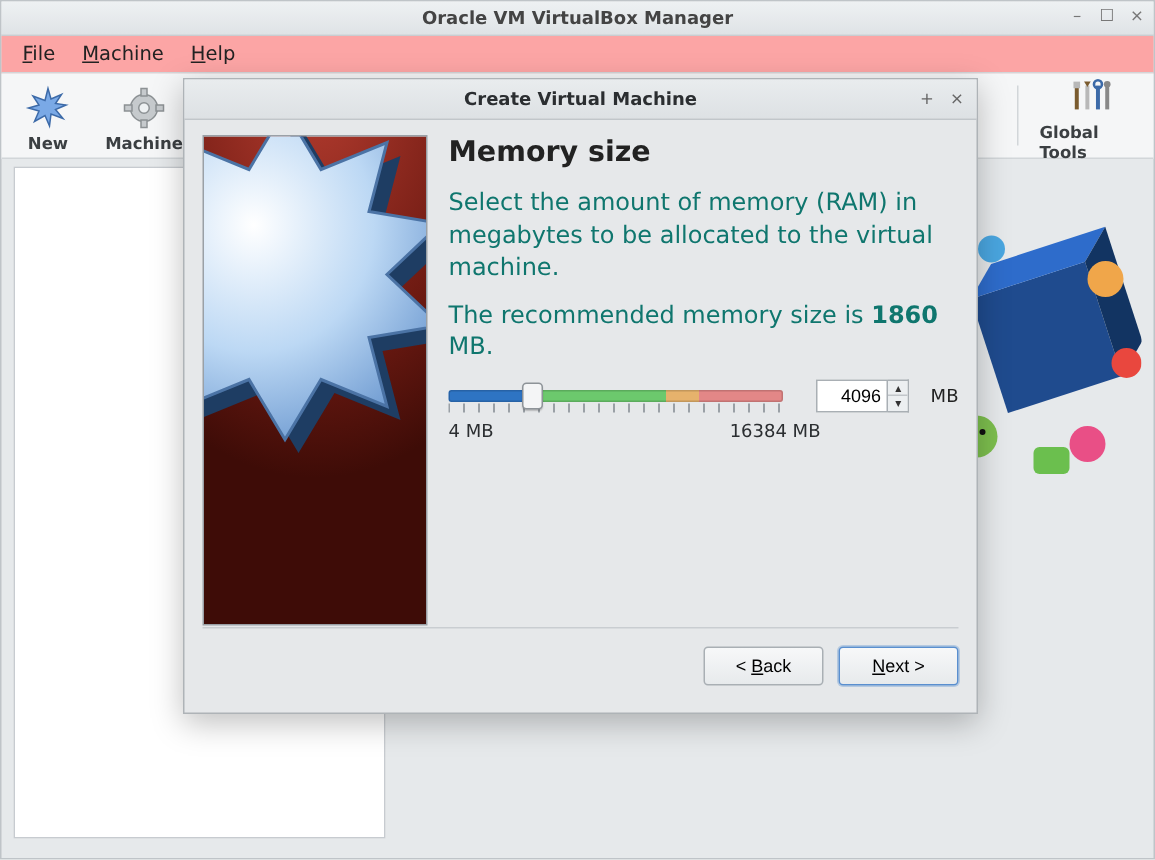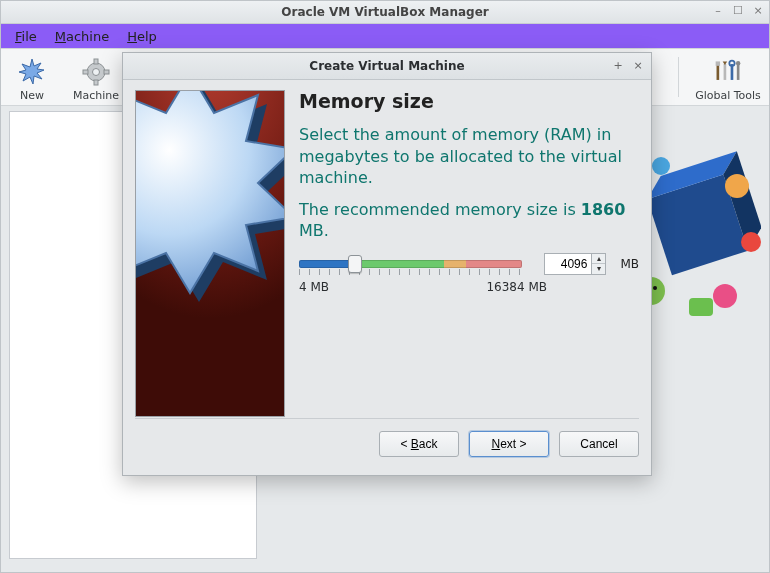--- a/index.html
+++ b/index.html
@@ -47,21 +47,21 @@
   }
   .main-winbuttons span {
     width: 14px; height: 14px;
     display: inline-flex;
     align-items: center; justify-content: center;
     font-size: 11px;
   }
 
   .menubar {
     height: 24px;
-    background: #8b5cf6;
+    background: #fca5a5;
     border-bottom: 1px solid #d2d6d9;
     display: flex;
     align-items: center;
     padding: 0 6px;
     gap: 2px;
   }
   .menubar .menu-item {
     padding: 2px 8px;
     font-size: 13px;
     color: #222;
@@ -90,20 +90,21 @@
     cursor: pointer;
   }
   .tool-btn .tool-icon {
     width: 30px; height: 30px;
     display: flex; align-items: center; justify-content: center;
   }
   .tool-btn .tool-label {
     font-size: 11px;
     color: #3b3f42;
     margin-top: 2px;
+    font-weight: bold;
   }
   .tool-spacer { flex: 1; }
   .tool-btn.global { width: 70px; }
   .tool-sep {
     width: 1px; height: 40px; background: #d2d6d9;
   }
 
   .content-area {
     position: absolute;
     left: 8px; top: 110px;
@@ -464,17 +465,14 @@
     </div>
   </div>
 
   <div class="dlg-footer">
     <button class="btn">
       <span class="text">&lt; <span class="ul">B</span>ack</span>
     </button>
     <button class="btn primary">
       <span class="text"><span class="ul">N</span>ext &gt;</span>
     </button>
-    <button class="btn">
-      <span class="text">Cancel</span>
-    </button>
   </div>
 </div>
 
 </body></html>

